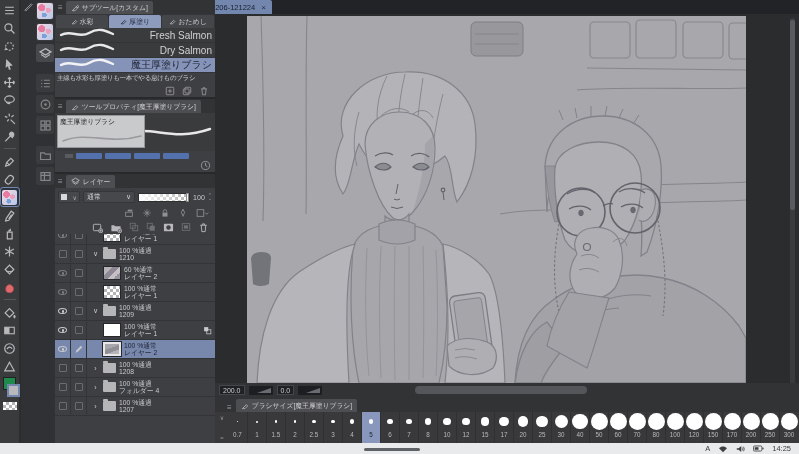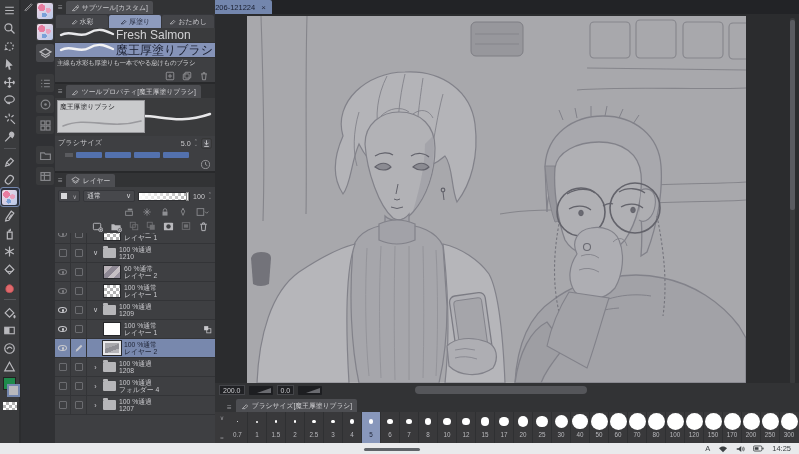--- a/index.html
+++ b/index.html
@@ -35,21 +35,21 @@
   .panel-header .ham{font-size:8px;color:#9a9a9e;line-height:12px;}
   .panel-tab{height:13px;background:#4d4e52;border-radius:2px 2px 0 0;display:flex;align-items:center;gap:3px;padding:0 5px;font-size:6.8px;color:#cfcfd2;white-space:nowrap;}
   .sep{height:2px;background:#28292b;flex:0 0 auto;}
   
   .st-tabs{height:14px;display:flex;background:#35363a;gap:1px;padding:1px 1px 0 1px;flex:0 0 auto;}
   .st-tab{flex:1;background:#45464a;display:flex;align-items:center;justify-content:center;gap:2px;font-size:7px;color:#c6c6ca;border-radius:2px 2px 0 0;}
   .st-tab.sel{background:#8d9bbd;color:#1e2335;}
   .brush-row{height:15px;display:flex;align-items:center;background:#3a3b3d;border-bottom:1px solid #333437;padding:0 3px;flex:0 0 auto;}
   .brush-row.sel{background:#8593b8;}
   .brush-row .squig{flex:0 0 58px;}
-  .brush-row .bname{flex:1;text-align:left;font-size:12px;color:#d2d2d5;white-space:nowrap;}
+  .brush-row .bname{flex:1;text-align:right;font-size:10px;color:#d2d2d5;white-space:nowrap;}
   .brush-row.sel .bname{color:#1d2233;}
   .st-desc{height:11px;font-size:6.6px;color:#cdcdd0;white-space:nowrap;overflow:hidden;padding:1px 2px;flex:0 0 auto;letter-spacing:-0.4px;}
   .st-foot{height:13px;display:flex;justify-content:flex-end;align-items:center;gap:7px;padding-right:6px;flex:0 0 auto;}
   
   .tp-body{position:relative;height:38px;background:#3a3b3d;flex:0 0 auto;}
   .tp-tip{position:absolute;left:2px;top:2px;width:88px;height:33px;background:#c9cacc;border:1px solid #97979b;font-size:6.8px;color:#2b2b2e;padding:1px 2px;white-space:nowrap;overflow:hidden;}
   .tp-row{height:14px;display:flex;align-items:center;font-size:7.2px;color:#cbcbce;padding:0 3px;gap:3px;flex:0 0 auto;}
   .tp-row .lbl{flex:1;}
   .tp-row .val{font-size:7.2px;}
   .stepper{display:flex;flex-direction:column;line-height:3px;font-size:5px;color:#9a9a9e;}
@@ -335,20 +335,26 @@
           <span>おためし</span>
         </div>
       </div>
     <div id="brush-list">
         <div class="brush-row">
           <span class="squig"><svg width="58" height="13" viewBox="0 0 58 13">
               <path d="M3,8 C13,2 21,12 31,6 S 48,4 55,7" fill="none" stroke="#e8e8ea" stroke-width="2.4" stroke-linecap="round"></path>
             </svg></span>
           <span class="bname">Fresh Salmon</span>
         </div>
+        <div class="brush-row">
+          <span class="squig"><svg width="58" height="13" viewBox="0 0 58 13">
+              <path d="M3,8 C13,2 21,12 31,6 S 48,4 55,7" fill="none" stroke="#e8e8ea" stroke-width="2.4" stroke-linecap="round"></path>
+            </svg></span>
+          <span class="bname">Dry Salmon</span>
+        </div>
         <div class="brush-row sel">
           <span class="squig"><svg width="58" height="13" viewBox="0 0 58 13">
               <path d="M3,8 C13,2 21,12 31,6 S 48,4 55,7" fill="none" stroke="#f2f2f4" stroke-width="2.4" stroke-linecap="round"></path>
             </svg></span>
           <span class="bname">魔王厚塗りブラシ</span>
         </div>
       </div>
     <div class="st-desc">主線も水彩も厚塗りも一本でやる怠けものブラシ</div>
     <div class="st-foot">
       <span class="g-ic">
@@ -386,34 +392,20 @@
     <div class="tp-body">
       <svg width="158" height="38" viewBox="0 0 158 38">
           <path d="M70,22 C95,10 115,30 155,16" fill="none" stroke="#e8e8ea" stroke-width="2.4" stroke-linecap="round"></path>
         </svg>
       <div class="tp-tip">
         <span>魔王厚塗りブラシ</span>
         <svg width="84" height="20" viewBox="0 0 84 20" style="position:absolute;left:1px;top:11px;">
             <path d="M4,14 C28,4 50,18 82,9" fill="none" stroke="#9a9a9e" stroke-width="1.6" stroke-linecap="round"></path>
           </svg>
       </div>
-    </div>
-    <div class="tp-row">
-      <span class="lbl">ブラシサイズ</span>
-      <span class="val">5.0</span>
-      <span class="stepper">
-          <span>⌃</span>
-          <span>⌄</span>
-        </span>
-      <span class="g-ic">
-          <svg width="11" height="11" viewBox="0 0 12 12">
-            <rect x="0.8" y="0.8" width="10.4" height="10.4" rx="1.5" fill="#4a4b4f" stroke="#333"></rect>
-            <path d="M6,2.5 V7 M3.8,5.2 L6,7.4 L8.2,5.2 M3.5,9.2 H8.5" stroke="#c9c9cd" fill="none"></path>
-          </svg>
-        </span>
     </div>
     <div class="tp-slider">
       <span class="tp-track"></span>
       <span class="tp-seg"></span>
         <span class="tp-seg"></span>
         <span class="tp-seg"></span>
         <span class="tp-seg"></span>
     </div>
     <div class="tp-reset">
       <span class="g-ic">

